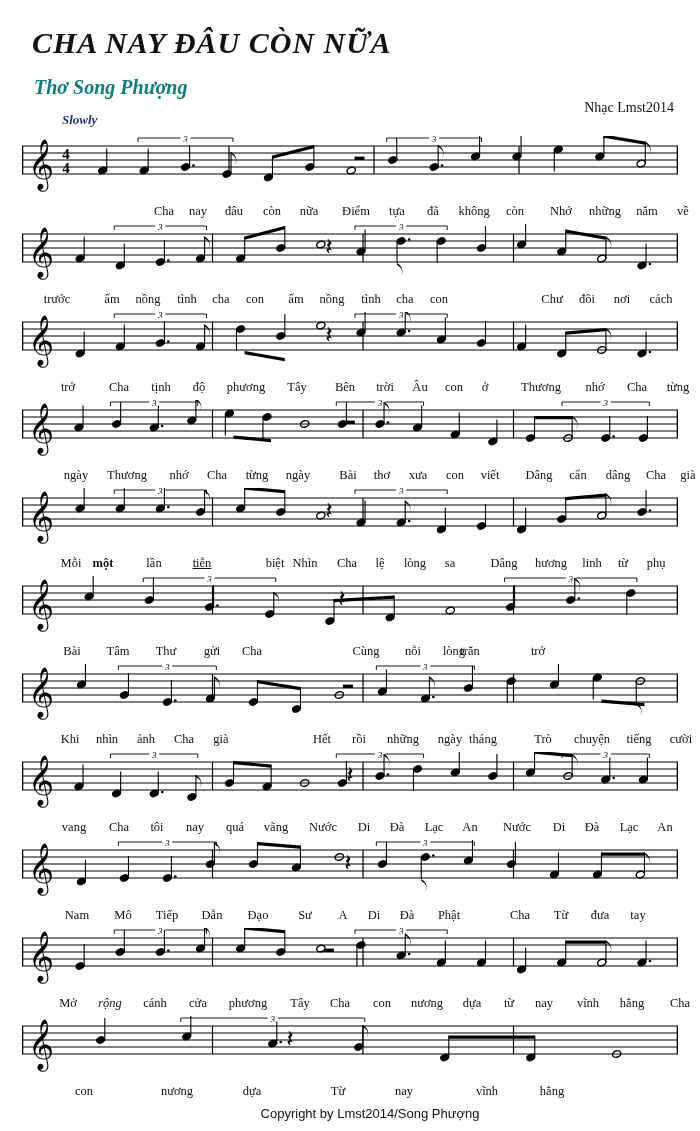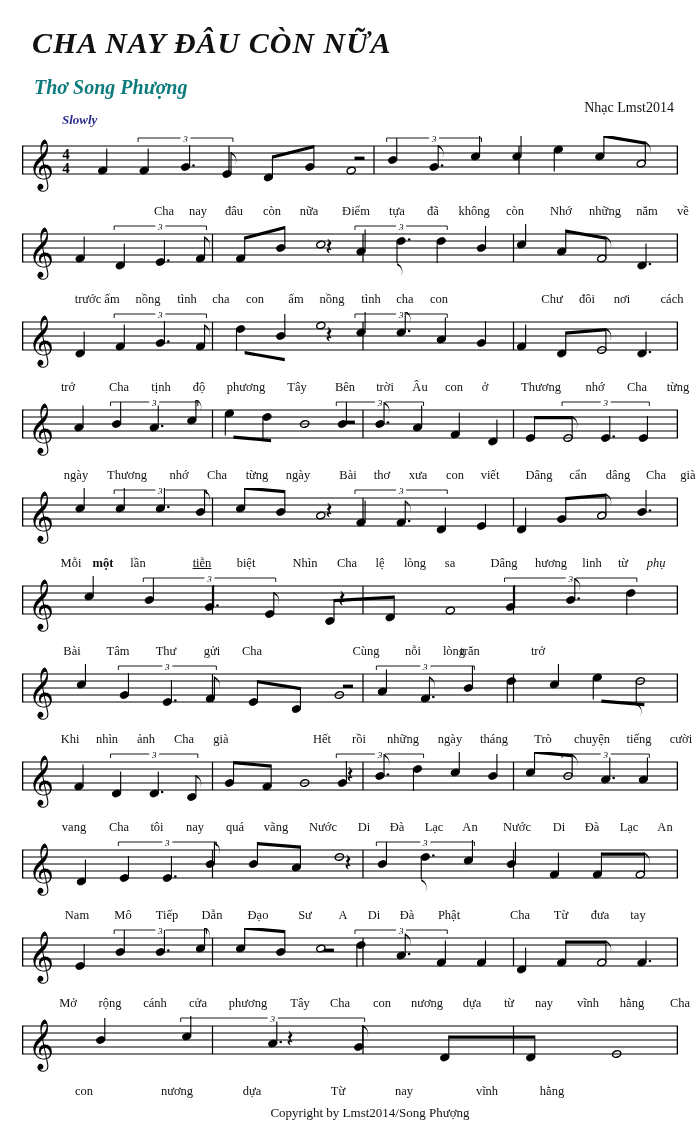--- a/index.html
+++ b/index.html
@@ -59,21 +59,21 @@
     font-size: 13px;
     color: #2a2a8a;
     white-space: nowrap;
   }
   #copyright {
     position: absolute;
     left: 0;
     right: 0;
     bottom: 10px;
     text-align: center;
-    font-family: Liberation Serif, serif;
+    font-family: Liberation Sans, sans-serif;
     font-size: 13px;
     color: #111;
     margin-left: 40px;
   }
 
   
   .system {
     position: absolute;
     left: 22px;
     width: 656px;
@@ -230,35 +230,35 @@
         <path d="M543.66,5.5 L583.7933333333333,12.5 L583.7933333333333,15.7 L543.66,8.7 Z" fill="#000"></path>
         <ellipse cx="579.7933333333333" cy="34.5" rx="4.3" ry="3.2" transform="rotate(-20 579.7933333333333 34.5)" fill="none" stroke="#000" stroke-width="1.4"></ellipse>
         <line x1="583.8933333333333" y1="34.5" x2="583.8933333333333" y2="12.5" stroke="#000" stroke-width="1.1"></line>
         <path d="M583.8933333333333,12.5 c5,3 7,8 4,13 c3,-7 -1,-9 -4,-11 z" fill="#000"></path>
         <ellipse cx="619.9266666666666" cy="41.5" rx="4.3" ry="3.2" transform="rotate(-20 619.9266666666666 41.5)" fill="#000" stroke="#000" stroke-width="0.8"></ellipse>
         <line x1="624.0266666666666" y1="41.5" x2="624.0266666666666" y2="19.5" stroke="#000" stroke-width="1.1"></line>
         <circle cx="627.9266666666666" cy="40" r="1.3" fill="#000"></circle>
         <text x="306.88666666666666" y="31" font-size="24" font-family="DejaVu Sans, sans-serif" text-anchor="middle" fill="#000">𝄽</text>
       </svg>
       <div class="lyric-line">
-        <span style="left: 66px;">trước</span>
+        <span style="left: 35px;">trước</span>
         <span style="left: 90px;">ấm</span>
         <span style="left: 126px;">nồng</span>
         <span style="left: 165px;">tình</span>
         <span style="left: 199px;">cha</span>
         <span style="left: 233px;">con</span>
         <span style="left: 274px;">ấm</span>
         <span style="left: 310px;">nồng</span>
         <span style="left: 349px;">tình</span>
         <span style="left: 383px;">cha</span>
         <span style="left: 417px;">con</span>
         <span style="left: 530px;">Chư</span>
         <span style="left: 565px;">đôi</span>
         <span style="left: 600px;">nơi</span>
-        <span style="left: 639px; margin-left: 11px;">cách</span>
+        <span style="left: 639px;">cách</span>
       </div>
     </div>
     <div class="system" style="top: 312px;">
       <svg class="staff-svg" width="656" height="60" viewBox="0 0 656 60">
         <line x1="0" y1="10" x2="656" y2="10" stroke="#000" stroke-width="1"></line>
         <line x1="0" y1="17" x2="656" y2="17" stroke="#000" stroke-width="1"></line>
         <line x1="0" y1="24" x2="656" y2="24" stroke="#000" stroke-width="1"></line>
         <line x1="0" y1="31" x2="656" y2="31" stroke="#000" stroke-width="1"></line>
         <line x1="0" y1="38" x2="656" y2="38" stroke="#000" stroke-width="1"></line>
         <line x1="0.5" y1="10" x2="0.5" y2="38" stroke="#000" stroke-width="1.6"></line>
@@ -459,33 +459,33 @@
         <line x1="583.8933333333333" y1="27.5" x2="583.8933333333333" y2="5.5" stroke="#000" stroke-width="1.1"></line>
         <path d="M583.8933333333333,5.5 c5,3 7,8 4,13 c3,-7 -1,-9 -4,-11 z" fill="#000"></path>
         <ellipse cx="619.9266666666666" cy="24" rx="4.3" ry="3.2" transform="rotate(-20 619.9266666666666 24)" fill="#000" stroke="#000" stroke-width="0.8"></ellipse>
         <line x1="624.0266666666666" y1="24" x2="624.0266666666666" y2="2" stroke="#000" stroke-width="1.1"></line>
         <circle cx="627.9266666666666" cy="22.5" r="1.3" fill="#000"></circle>
         <text x="306.88666666666666" y="31" font-size="24" font-family="DejaVu Sans, sans-serif" text-anchor="middle" fill="#000">𝄽</text>
       </svg>
       <div class="lyric-line">
         <span style="left: 49px;">Mỗi</span>
         <span style="left: 81px; font-weight: bold;">một</span>
-        <span style="left: 116px; text-align: center;">lần</span>
+        <span style="left: 132px; text-align: center;">lần</span>
         <span style="left: 180px; text-decoration: underline;">tiễn</span>
-        <span style="left: 210px; padding-left: 28px;">biệt</span>
+        <span style="left: 239px; padding-left: 28px;">biệt</span>
         <span style="left: 283px;">Nhìn</span>
         <span style="left: 325px;">Cha</span>
         <span style="left: 358px;">lệ</span>
         <span style="left: 393px;">lòng</span>
         <span style="left: 428px;">sa</span>
         <span style="left: 482px;">Dâng</span>
         <span style="left: 529px;">hương</span>
         <span style="left: 570px;">linh</span>
         <span style="left: 601px;">từ</span>
-        <span style="left: 634px; font-style: italic;">phụ</span>
+        <span style="left: 634px;">phụ</span>
       </div>
     </div>
     <div class="system" style="top: 576px;">
       <svg class="staff-svg" width="656" height="60" viewBox="0 0 656 60">
         <line x1="0" y1="10" x2="656" y2="10" stroke="#000" stroke-width="1"></line>
         <line x1="0" y1="17" x2="656" y2="17" stroke="#000" stroke-width="1"></line>
         <line x1="0" y1="24" x2="656" y2="24" stroke="#000" stroke-width="1"></line>
         <line x1="0" y1="31" x2="656" y2="31" stroke="#000" stroke-width="1"></line>
         <line x1="0" y1="38" x2="656" y2="38" stroke="#000" stroke-width="1"></line>
         <line x1="0.5" y1="10" x2="0.5" y2="38" stroke="#000" stroke-width="1.6"></line>
@@ -593,21 +593,21 @@
       <div class="lyric-line">
         <span style="left: 48px;">Khi</span>
         <span style="left: 85px;">nhìn</span>
         <span style="left: 124px;">ảnh</span>
         <span style="left: 162px;">Cha</span>
         <span style="left: 199px;">già</span>
         <span style="left: 300px;">Hết</span>
         <span style="left: 337px;">rồi</span>
         <span style="left: 381px;">những</span>
         <span style="left: 428px;">ngày</span>
-        <span style="left: 472px;">tháng</span>
+        <span style="left: 461px;">tháng</span>
         <span style="left: 521px;">Trò</span>
         <span style="left: 570px;">chuyện</span>
         <span style="left: 617px;">tiếng</span>
         <span style="left: 659px;">cười</span>
       </div>
     </div>
     <div class="system" style="top: 752px;">
       <svg class="staff-svg" width="656" height="60" viewBox="0 0 656 60">
         <line x1="0" y1="10" x2="656" y2="10" stroke="#000" stroke-width="1"></line>
         <line x1="0" y1="17" x2="656" y2="17" stroke="#000" stroke-width="1"></line>
@@ -807,21 +807,21 @@
         <ellipse cx="579.7933333333333" cy="34.5" rx="4.3" ry="3.2" transform="rotate(-20 579.7933333333333 34.5)" fill="none" stroke="#000" stroke-width="1.4"></ellipse>
         <line x1="583.8933333333333" y1="34.5" x2="583.8933333333333" y2="12.5" stroke="#000" stroke-width="1.1"></line>
         <path d="M583.8933333333333,12.5 c5,3 7,8 4,13 c3,-7 -1,-9 -4,-11 z" fill="#000"></path>
         <ellipse cx="619.9266666666666" cy="34.5" rx="4.3" ry="3.2" transform="rotate(-20 619.9266666666666 34.5)" fill="#000" stroke="#000" stroke-width="0.8"></ellipse>
         <line x1="624.0266666666666" y1="34.5" x2="624.0266666666666" y2="12.5" stroke="#000" stroke-width="1.1"></line>
         <circle cx="627.9266666666666" cy="33" r="1.3" fill="#000"></circle>
         <rect x="301.88666666666666" y="20.6" width="10" height="3.4" fill="#000"></rect>
       </svg>
       <div class="lyric-line">
         <span style="left: 46px;">Mở</span>
-        <span style="left: 88px;">rộng</span>
+        <span style="left: 88px; font-style: italic;">rộng</span>
         <span style="left: 133px;">cánh</span>
         <span style="left: 176px;">cửa</span>
         <span style="left: 226px;">phương</span>
         <span style="left: 278px;">Tây</span>
         <span style="left: 318px;">Cha</span>
         <span style="left: 360px;">con</span>
         <span style="left: 405px;">nương</span>
         <span style="left: 450px;">dựa</span>
         <span style="left: 487px;">từ</span>
         <span style="left: 522px;">nay</span>

